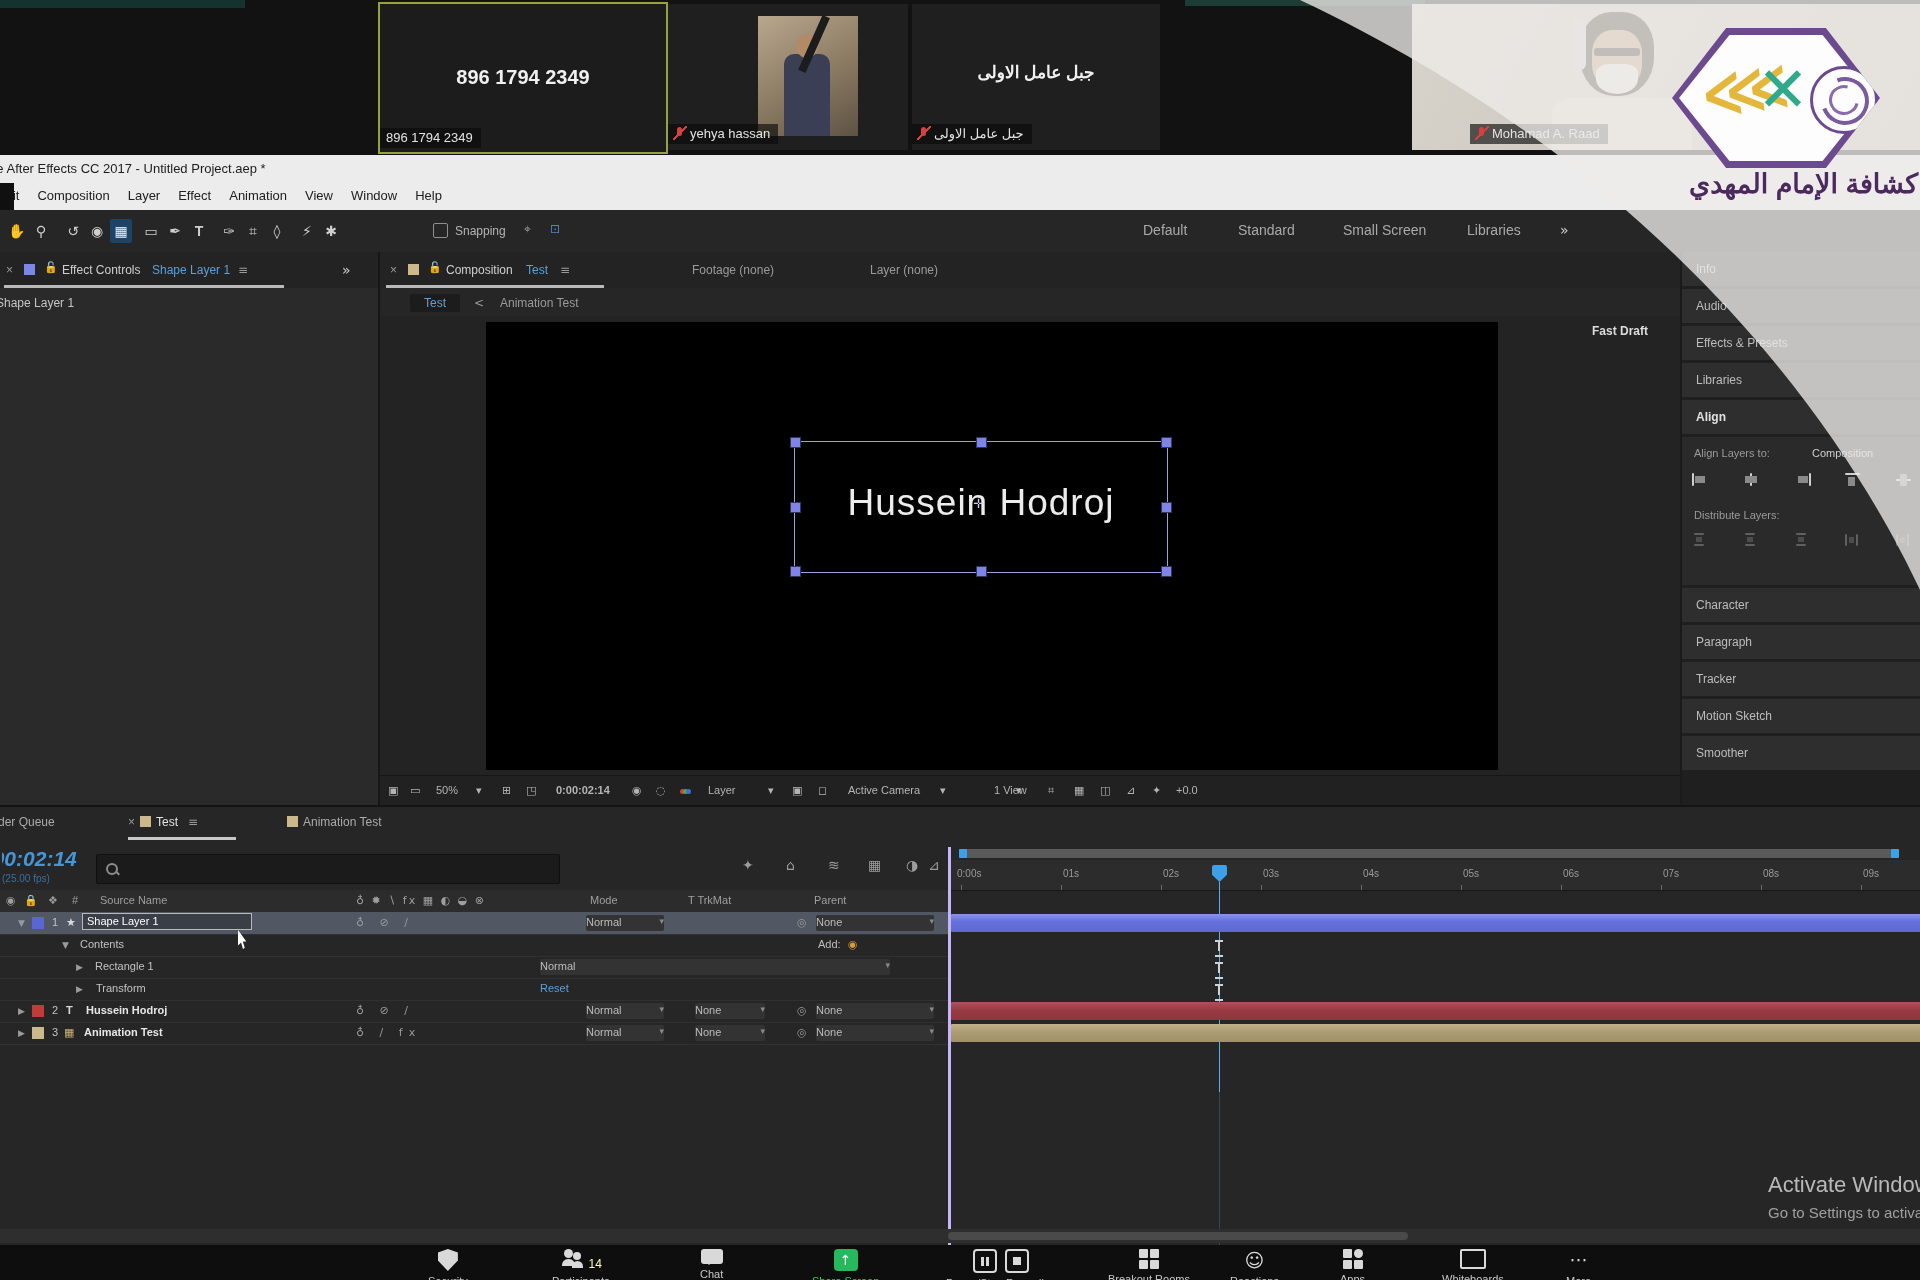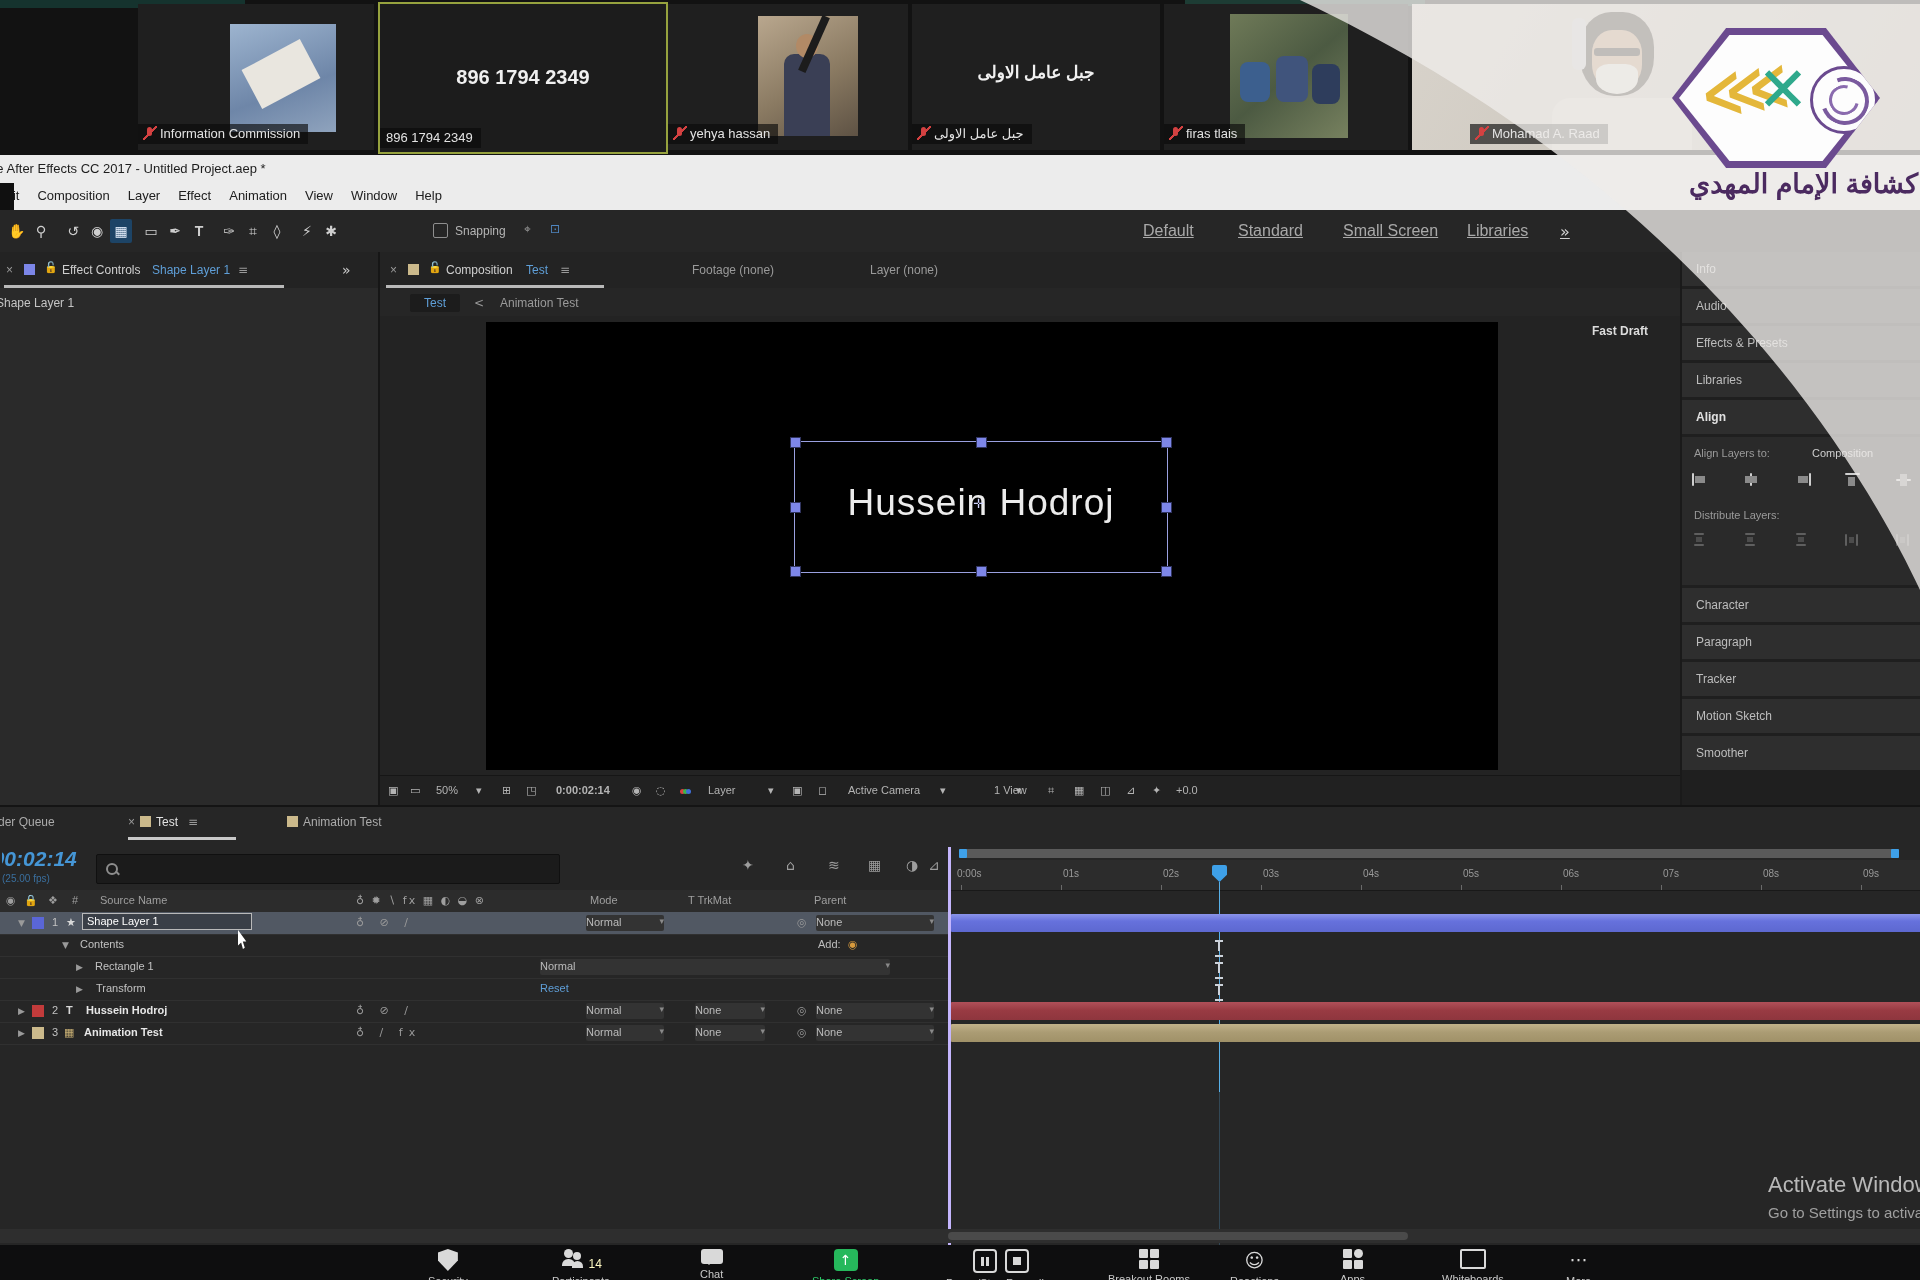--- a/index.html
+++ b/index.html
@@ -23,21 +23,21 @@
 
   
   #ae-title{left:0;top:155px;width:1920px;height:28px;background:#ececec;color:#1d1d1d;overflow:hidden;}
   #ae-title span{display:inline-block;margin-left:-34px;padding-top:6px;font-size:13px;white-space:nowrap;}
   #ae-menu{left:0;top:183px;width:1920px;height:27px;background:#ececec;border-bottom:1px solid #b9b9b9;overflow:hidden;}
   #ae-menu .mi{display:inline-block;padding:5px 9px 0 9px;font-size:13px;color:#202020;}
   #appnub{left:0;top:183px;width:14px;height:27px;background:#101010;}
   #ae-tools{left:0;top:210px;width:1920px;height:42px;background:#262626;border-bottom:1px solid #161616;}
   .tool{position:absolute;top:9px;width:22px;height:24px;text-align:center;line-height:24px;font-size:14px;color:#cfcfcf;}
   .tool.active{background:#1d4466;border-radius:2px;color:#e8f2ff;}
-  .wsp{position:absolute;top:12px;font-size:16px;color:#a9a9a9;text-decoration:underline;}
+  .wsp{position:absolute;top:12px;font-size:14px;color:#a9a9a9;}
 
   
   .ptabrow{background:#232323;}
   .ptab-underline{position:absolute;height:3px;background:#b9b9b9;}
   .dimtxt{color:#9a9a9a;}
   .blue{color:#5f9fd8;}
 
   
   #ec{left:0;top:252px;width:378px;height:553px;background:#2a2a2a;border-right:2px solid #161616;}
 
@@ -122,29 +122,20 @@
 </style>
 </head>
 <body>
 
 <div id="root" class="nosel">
 
   <div id="strip" class="abs">
     <div class="abs" style="left:0;top:0;width:245px;height:8px;background:#15332e;"></div>
     <div class="abs" style="left:1185px;top:0;width:240px;height:6px;background:#1d3c34;"></div>
 
-    <div class="tile" style="left:138px;width:236px;">
-      <div class="abs" style="left:92px;top:20px;width:106px;height:108px;background:linear-gradient(160deg,#9db4cf,#6e86a8 60%,#8fa3bd);">
-        <div class="abs" style="left:18px;top:28px;width:66px;height:44px;background:#e9e6df;transform:rotate(-28deg);"></div>
-      </div>
-      <div class="vname">
-          <span class="micmute"></span>
-        <span>Information Commission</span>
-        </div>
-    </div>
 
     <div class="tile active" style="left:378px;width:286px;top:2px;height:148px;background:#1c1c1c;">
       <div class="ctext" style="top:62px;font-size:20px;font-weight:bold;">896 1794 2349</div>
       <div class="vname" style="bottom:4px;">
           <span>896 1794 2349</span>
         </div>
     </div>
 
     <div class="tile" style="left:668px;width:240px;">
       <div class="abs" style="left:90px;top:12px;width:100px;height:120px;background:linear-gradient(150deg,#b9a78e,#8a7a62 55%,#5e5244);">
@@ -159,31 +150,20 @@
     </div>
 
     <div class="tile" style="left:912px;width:248px;">
       <div class="ctext" dir="rtl" style="top:58px;font-size:17px;font-weight:bold;">جبل عامل الاولى</div>
       <div class="vname">
           <span class="micmute"></span>
         <span dir="rtl">جبل عامل الاولى</span>
         </div>
     </div>
 
-    <div class="tile" style="left:1164px;width:244px;">
-      <div class="abs" style="left:66px;top:10px;width:118px;height:124px;background:linear-gradient(140deg,#6f7a58,#4c5a42 50%,#77815f);">
-        <div class="abs" style="left:10px;top:48px;width:30px;height:40px;background:#3c5f8e;border-radius:8px;"></div>
-        <div class="abs" style="left:46px;top:42px;width:32px;height:46px;background:#40547c;border-radius:8px;"></div>
-        <div class="abs" style="left:82px;top:50px;width:28px;height:40px;background:#2e3d5c;border-radius:8px;"></div>
-      </div>
-      <div class="vname">
-          <span class="micmute"></span>
-        <span>firas tlais</span>
-        </div>
-    </div>
 
     <div class="tile" style="left:1412px;width:508px;background:#cfc9c1;">
       <div class="abs" style="left:0;top:0;width:508px;height:146px;background:linear-gradient(120deg,#d8d3cb,#c4beb4);">
         <div class="abs" style="left:168px;top:8px;width:74px;height:84px;background:#2c251f;border-radius:42% 42% 46% 46%;"></div>
         <div class="abs" style="left:180px;top:26px;width:50px;height:58px;background:#c29b78;border-radius:40%;"></div>
         <div class="abs" style="left:182px;top:44px;width:46px;height:8px;background:#1e1a16;border-radius:3px;"></div>
         <div class="abs" style="left:184px;top:60px;width:42px;height:30px;background:#e9e6df;border-radius:30% 30% 50% 50%;"></div>
         <div class="abs" style="left:160px;top:14px;width:14px;height:52px;background:#cfd2d4;border-radius:6px;"></div>
         <div class="abs" style="left:140px;top:94px;width:140px;height:52px;background:#ded9cf;border-radius:18px 18px 0 0;"></div>
       </div>

